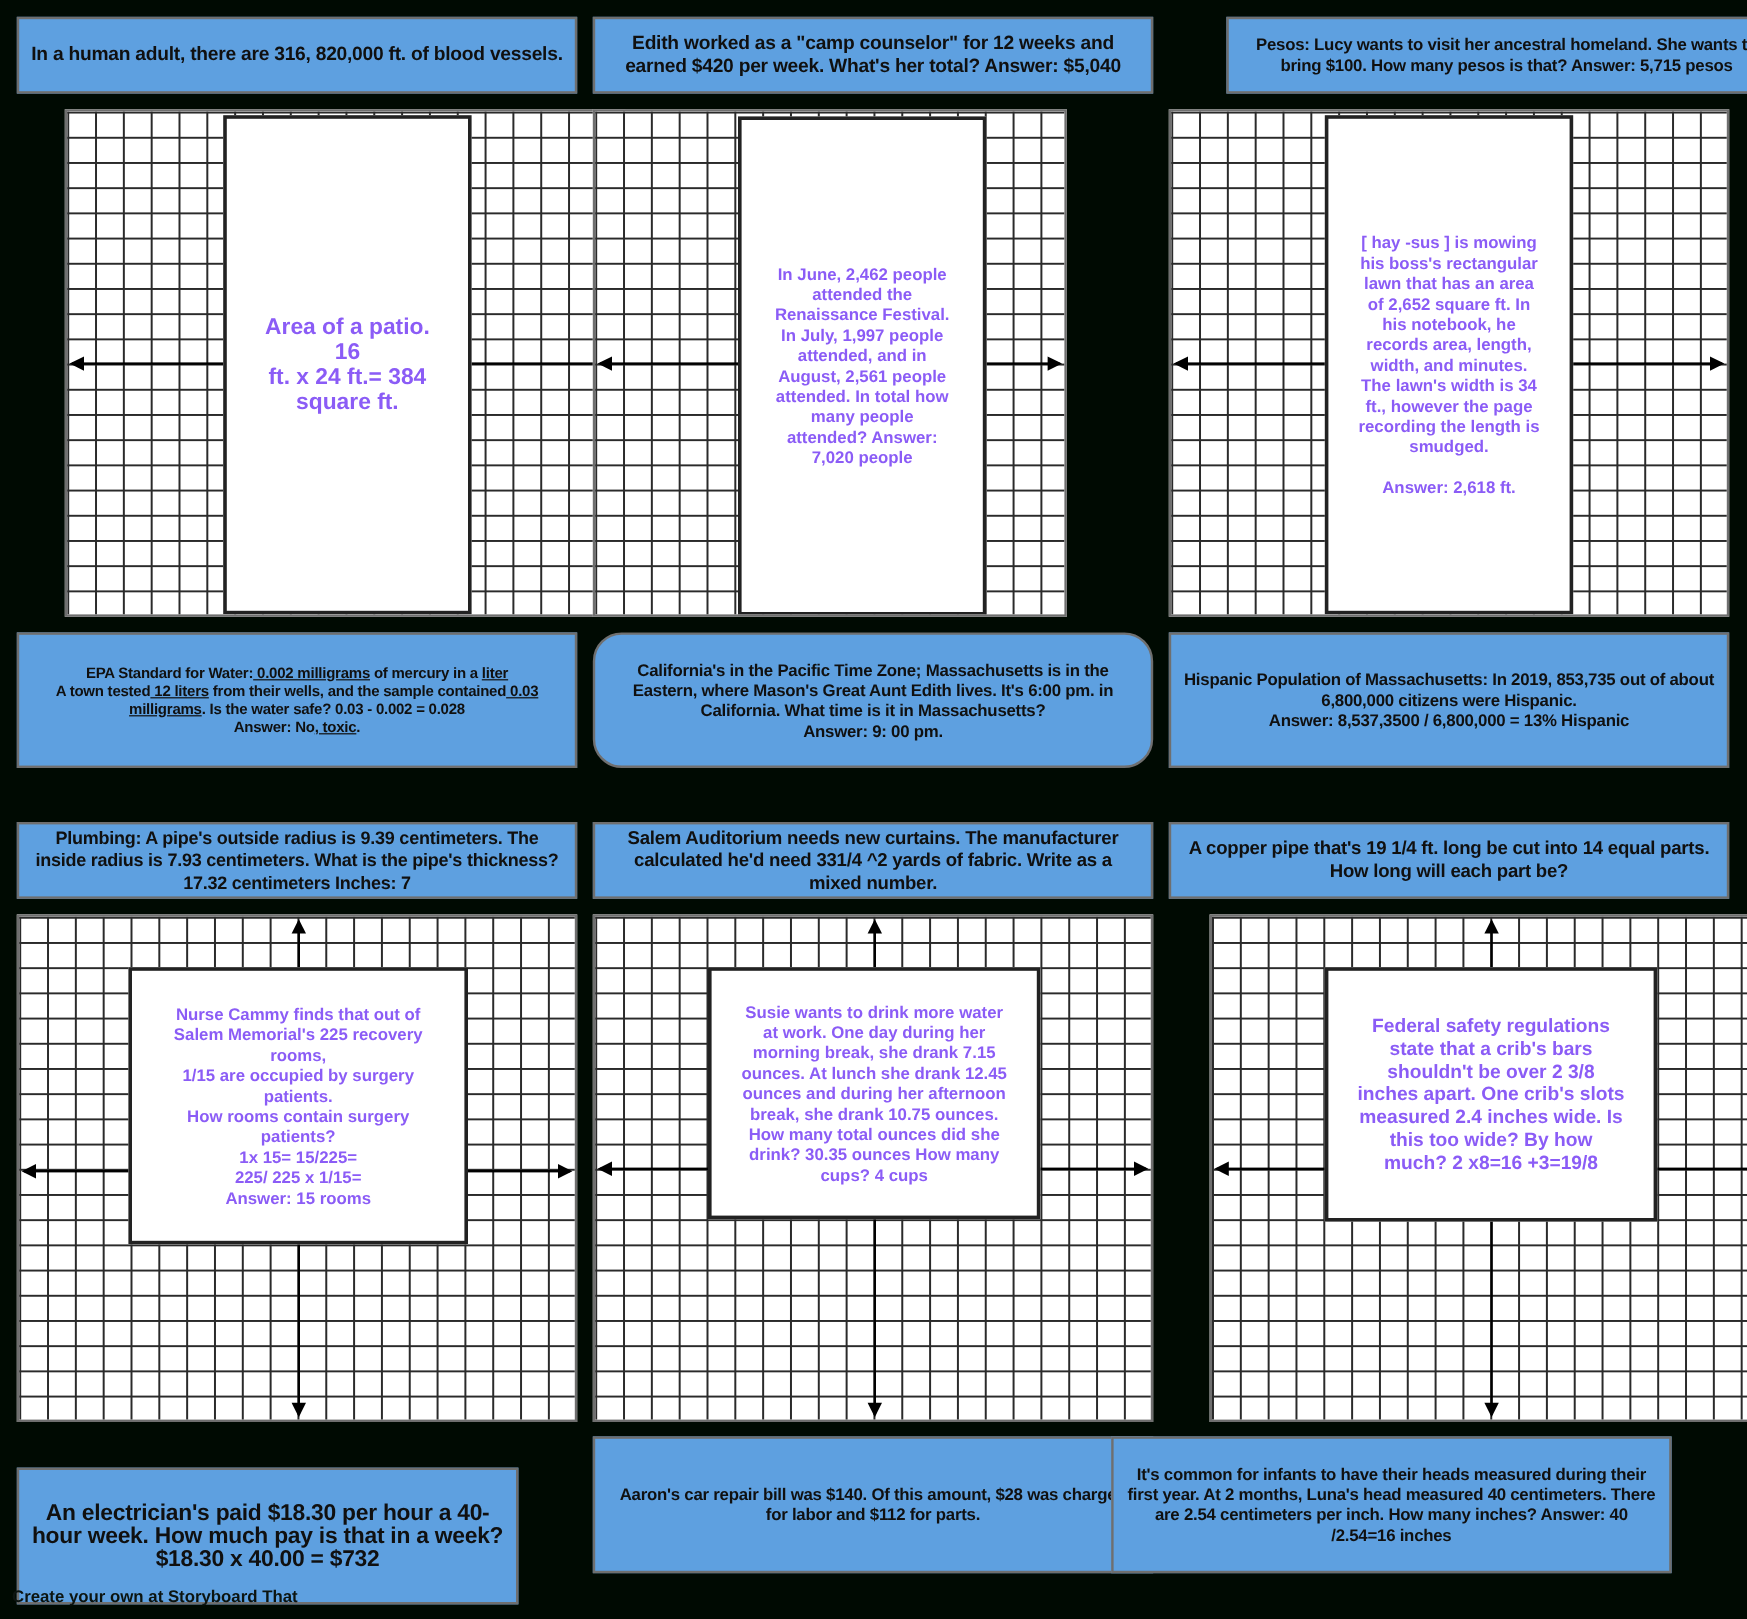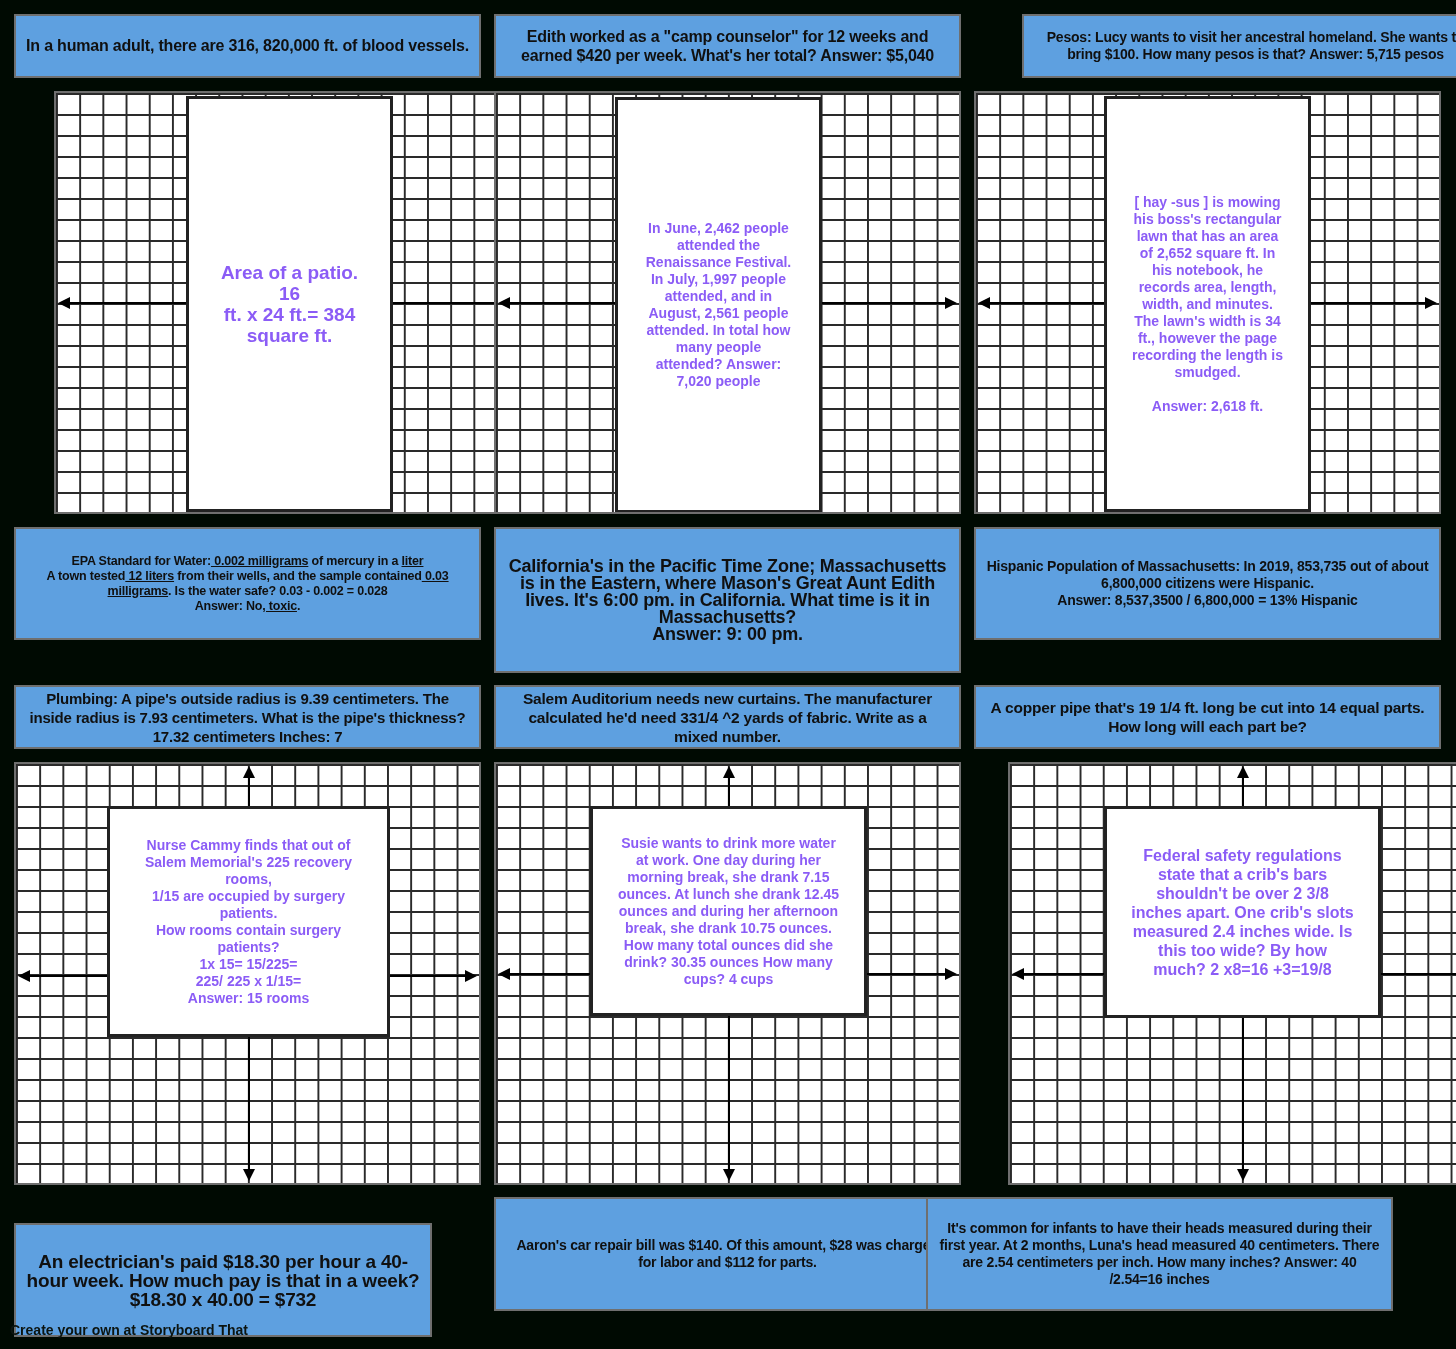--- a/index.html
+++ b/index.html
@@ -82,29 +82,29 @@
 </div>
 <div class="caption" style="left:14px; top:527px; width:467px; height:113px; font-size:12.5px; line-height:15px;">
   <span id="epa-caption"><span style="white-space: pre-line;">EPA Standard for Water:</span><u style="white-space: pre-line;"> 0.002 milligrams</u><span style="white-space: pre-line;"> of mercury in a </span><u style="white-space: pre-line;">liter</u><span style="white-space: pre-line;">
 A town tested</span><u style="white-space: pre-line;"> 12 liters</u><span style="white-space: pre-line;"> from their wells, and the sample contained</span><u style="white-space: pre-line;"> 0.03 milligrams</u><span style="white-space: pre-line;">. Is the water safe? 0.03 - 0.002 = 0.028
 Answer: No</span><u style="white-space: pre-line;">, toxic</u><span style="white-space: pre-line;">.</span></span>
 </div>
 
 <div class="caption" style="left:494px; top:14px; width:467px; height:64px; font-size:16px; line-height:19px;">
   <span>Edith worked as a "camp counselor" for 12 weeks and earned $420 per week. What's her total? Answer: $5,040</span>
 </div>
-<div class="grid" style="left:494px; top:91px; width:467px; height:423px;">
+<div class="grid" style="left:494px; top:91px; width:395px; height:423px;">
   <div class="axis-h" style="top:209px;"></div>
   <div class="arrow left" style="left:2px; top:204px;"></div>
   <div class="arrow right" style="right:2px; top:204px;"></div>
   <div class="card" style="left:119px; top:4px; width:207px; height:416px; font-size:14px; line-height:17px;">
     <span>In June, 2,462 people attended the Renaissance Festival. In July, 1,997 people attended, and in August, 2,561 people attended. In total how many people attended? Answer: 7,020 people</span>
   </div>
 </div>
-<div class="caption" style="left:494px; top:527px; width:467px; height:146px; font-size:18px; line-height:17px;">
+<div class="caption" style="left:494px; top:527px; width:467px; height:113px; font-size:14px; line-height:17px;border-radius:24px;">
   <span>California's in the Pacific Time Zone; Massachusetts is in the Eastern, where Mason's Great Aunt Edith lives. It's 6:00 pm. in California. What time is it in Massachusetts?
 Answer: 9: 00 pm.</span>
 </div>
 
 <div class="caption" style="left:974px; top:14px; width:467px; height:64px; font-size:14px; line-height:17px;margin-left:48px;">
   <span>Pesos: Lucy wants to visit her ancestral homeland. She wants to bring $100. How many pesos is that? Answer: 5,715 pesos</span>
 </div>
 <div class="grid" style="left:974px; top:91px; width:467px; height:423px;">
   <div class="axis-h" style="top:209px;"></div>
   <div class="arrow left" style="left:2px; top:204px;"></div>

